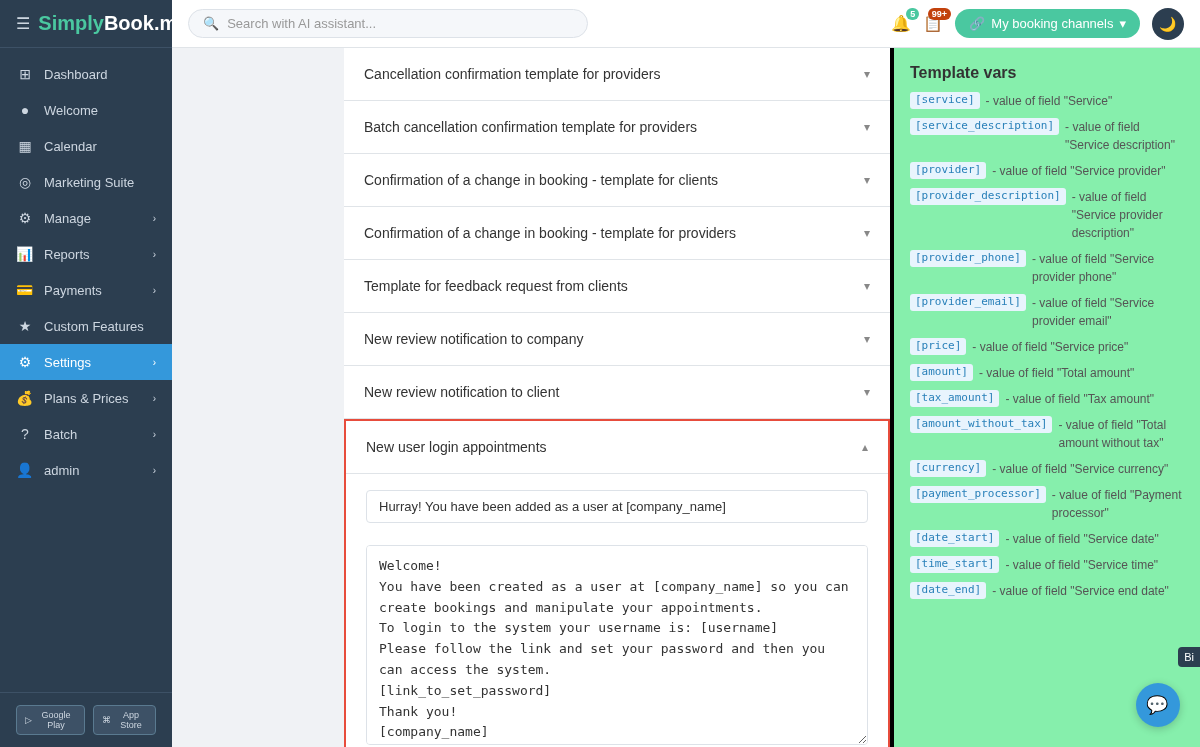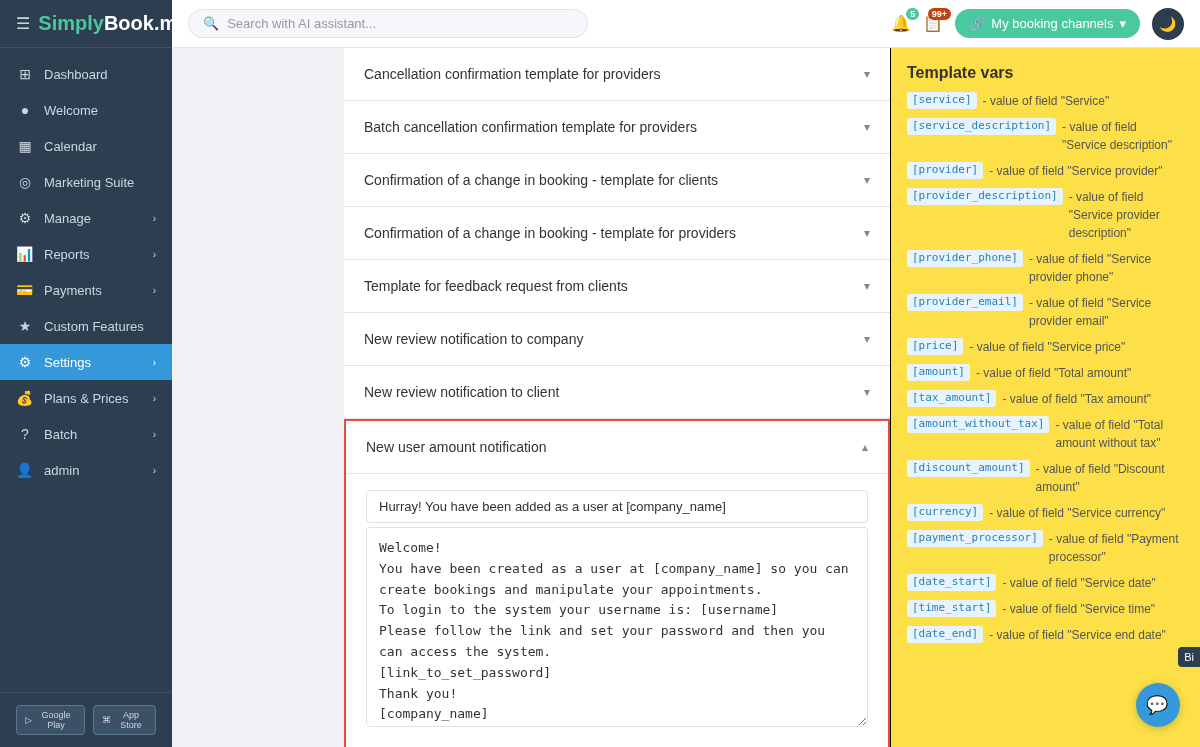--- a/index.html
+++ b/index.html
@@ -179,41 +179,41 @@
       color: #555;
       margin-bottom: 8px;
     }
     .subject-input {
       width: 100%;
       border: 1px solid #dde2e8;
       border-radius: 4px;
       padding: 8px 12px;
       font-size: 13px;
       color: #333;
-      margin-bottom: 4px;
+      margin-bottom: 22px;
       outline: none;
     }
     .body-textarea {
       width: 100%;
       border: 1px solid #dde2e8;
       border-radius: 4px;
       padding: 10px 12px;
       font-size: 13px;
       color: #333;
       resize: vertical;
       height: 200px;
       outline: none;
       line-height: 1.6;
     }
 
     
     .right-panel {
       width: 310px;
-      background: #fde047;
-      border-left: 1px solid #000000;
+      background: #86efac;
+      border-left: 4px solid #000000;
       overflow-y: auto;
       padding: 16px;
       flex-shrink: 0;
     }
     .template-vars-title {
       font-size: 16px;
       font-weight: 700;
       color: #333;
       margin-bottom: 10px;
     }
@@ -434,21 +434,21 @@
 
     <div class="accordion-item">
       <div class="accordion-header">
         <span>New review notification to client</span>
         <span class="accordion-chevron">▾</span>
       </div>
     </div>
 
     <div class="accordion-item expanded">
       <div class="accordion-header">
-        <span>New user amount notification</span>
+        <span>New user login appointments</span>
         <span class="accordion-chevron">▴</span>
       </div>
       <div class="accordion-body">
         <input class="subject-input" type="text" id="subject-field" value="Hurray! You have been added as a user at [company_name]" style="">
         <textarea class="body-textarea" id="body-field" style="">Welcome!
 You have been created as a user at [company_name] so you can create bookings and manipulate your appointments.
 To login to the system your username is: [username]
 Please follow the link and set your password and then you can access the system.
 [link_to_set_password]
 Thank you!
@@ -496,24 +496,20 @@
     </div>
         <div class="var-row">
       <span class="var-tag">[tax_amount]</span>
       <span class="var-desc">- value of field "Tax amount"</span>
     </div>
         <div class="var-row">
       <span class="var-tag">[amount_without_tax]</span>
       <span class="var-desc">- value of field "Total amount without tax"</span>
     </div>
         <div class="var-row">
-      <span class="var-tag">[discount_amount]</span>
-      <span class="var-desc">- value of field "Discount amount"</span>
-    </div>
-        <div class="var-row">
       <span class="var-tag">[currency]</span>
       <span class="var-desc">- value of field "Service currency"</span>
     </div>
         <div class="var-row">
       <span class="var-tag">[payment_processor]</span>
       <span class="var-desc">- value of field "Payment processor"</span>
     </div>
         <div class="var-row">
       <span class="var-tag">[date_start]</span>
       <span class="var-desc">- value of field "Service date"</span>

